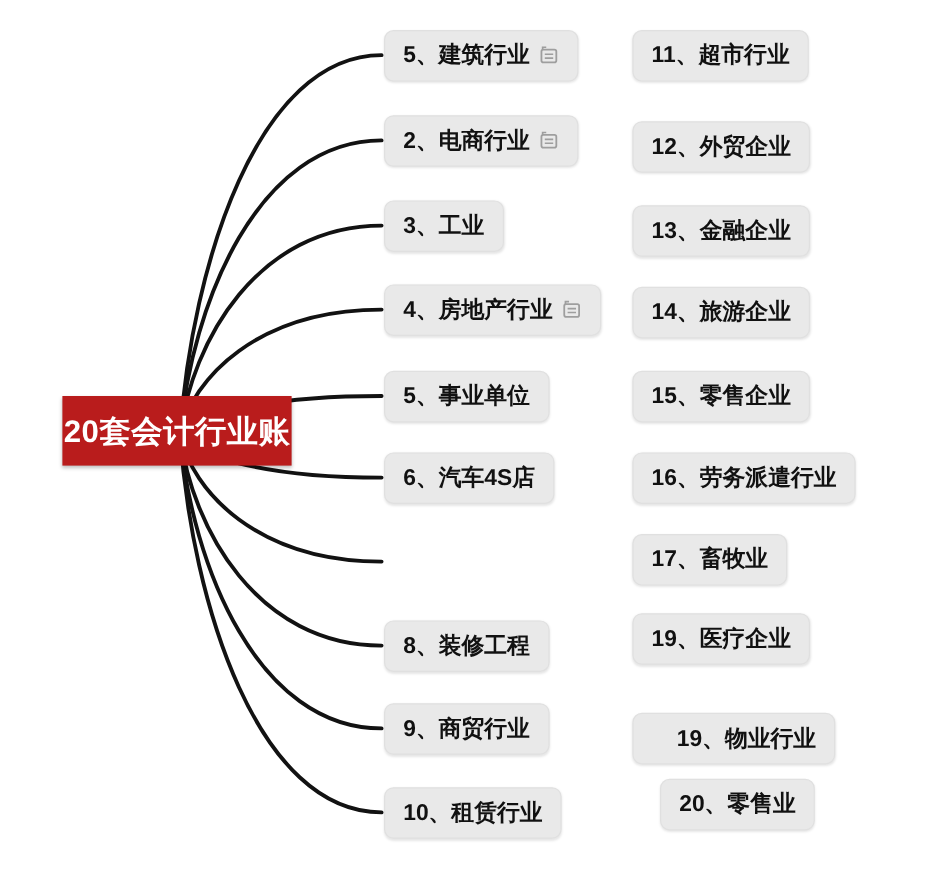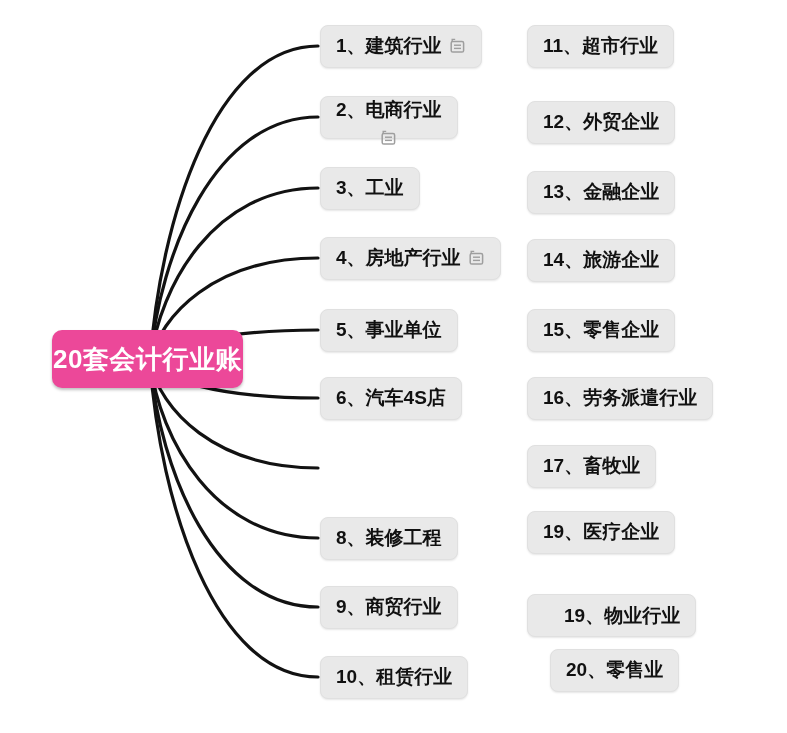--- a/index.html
+++ b/index.html
@@ -37,22 +37,22 @@
   }
   .note-ic{
     display:inline-block;
     width:17px;height:16px;
     flex:0 0 auto;
   }
   #root-topic{
     position:absolute;
     left:52px;top:330px;
     width:191px;height:58px;
-    background:#ec4899;
-    border-radius:10px;
+    background:#b91c1c;
+    border-radius:0;
     box-shadow:0 2px 3px rgba(0,0,0,0.25);
     display:flex;
     align-items:center;
     justify-content:center;
     font-size:26px;
     font-weight:bold;
     color:#ffffff;
     letter-spacing:0.5px;
     z-index:3;
     white-space:nowrap;
@@ -70,29 +70,29 @@
       <path d="M150,362 C160,347.6 215,330 318,330" fill="none" stroke="#121212" stroke-width="3.2" stroke-linecap="round"></path>
       <path d="M150,362 C160,378.2 215,398 318,398" fill="none" stroke="#121212" stroke-width="3.2" stroke-linecap="round"></path>
       <path d="M150,362 C160,409.7 215,468 318,468" fill="none" stroke="#121212" stroke-width="3.2" stroke-linecap="round"></path>
       <path d="M150,362 C160,441.2 215,538 318,538" fill="none" stroke="#121212" stroke-width="3.2" stroke-linecap="round"></path>
       <path d="M150,362 C160,472.3 215,607 318,607" fill="none" stroke="#121212" stroke-width="3.2" stroke-linecap="round"></path>
       <path d="M150,362 C160,503.8 215,677 318,677" fill="none" stroke="#121212" stroke-width="3.2" stroke-linecap="round"></path>
     </svg>
 
   <div id="root-topic">20套会计行业账</div>
 <div class="topic" style="left: 320px; top: 24.5px;">
-    <span class="topic-label">1、建筑行业</span>
+    <span class="topic-label">5、建筑行业</span>
   <svg class="note-ic" viewBox="0 0 17 16">
     <path d="M3.2 3.4 L3.2 1.4 L6.2 1.4" fill="none" stroke="#9e9e9e" stroke-width="1.4"></path>
     <rect x="2.2" y="3.4" width="12.4" height="10.6" rx="1.6" fill="none" stroke="#9e9e9e" stroke-width="1.5"></rect>
     <line x1="5" y1="7.2" x2="12" y2="7.2" stroke="#9e9e9e" stroke-width="1.4"></line>
     <line x1="5" y1="10.4" x2="12" y2="10.4" stroke="#9e9e9e" stroke-width="1.4"></line>
   </svg>
     </div>
-    <div class="topic" style="left: 320px; top: 95.5px; flex-direction: column;">
+    <div class="topic" style="left: 320px; top: 95.5px;">
     <span class="topic-label">2、电商行业</span>
   <svg class="note-ic" viewBox="0 0 17 16">
     <path d="M3.2 3.4 L3.2 1.4 L6.2 1.4" fill="none" stroke="#9e9e9e" stroke-width="1.4"></path>
     <rect x="2.2" y="3.4" width="12.4" height="10.6" rx="1.6" fill="none" stroke="#9e9e9e" stroke-width="1.5"></rect>
     <line x1="5" y1="7.2" x2="12" y2="7.2" stroke="#9e9e9e" stroke-width="1.4"></line>
     <line x1="5" y1="10.4" x2="12" y2="10.4" stroke="#9e9e9e" stroke-width="1.4"></line>
   </svg>
     </div>
     <div class="topic" style="left: 320px; top: 166.5px;">
     <span class="topic-label">3、工业</span>

